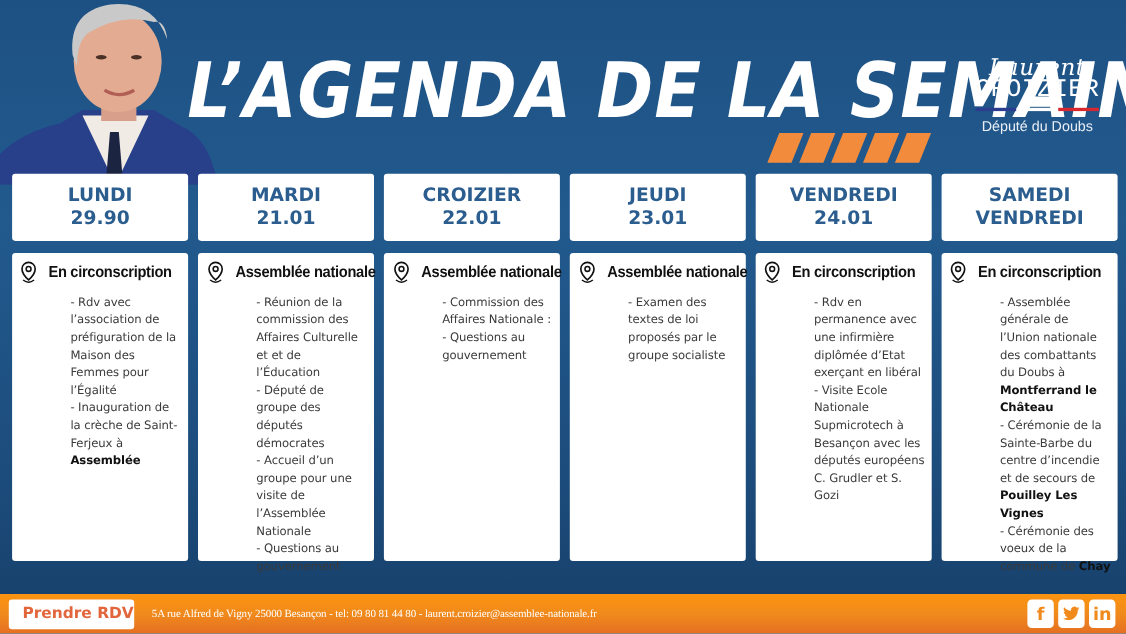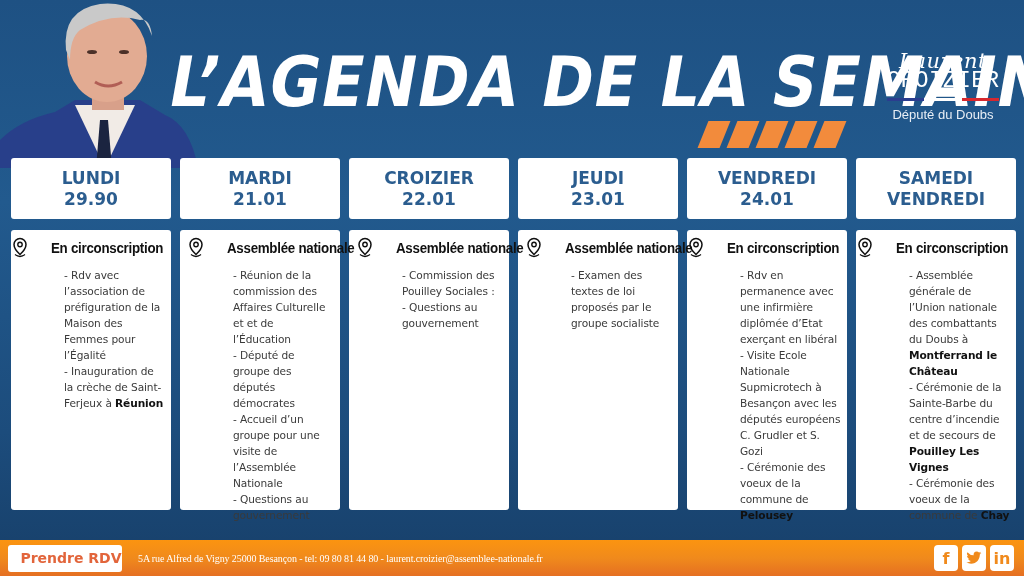--- a/index.html
+++ b/index.html
@@ -49,21 +49,21 @@
     .day-head {
       background: #ffffff; border-radius: 3px; height: 61px;
       display: flex; flex-direction: column; align-items: center; justify-content: center;
       color: #2b5d8f; font-family: "DejaVu Sans", sans-serif; font-weight: bold;
       font-size: 17px; line-height: 21px; text-align: center;
     }
     .day-card {
       background: #ffffff; border-radius: 3px; height: 280px; padding: 6px 6px 0 7px;
       color: #333; font-family: "DejaVu Sans", sans-serif;
     }
-    .card-head { display: flex; align-items: center; gap: 22px; height: 24px; margin-bottom: 7px; }
+    .card-head { display: flex; align-items: center; gap: 9px; height: 24px; margin-bottom: 7px; }
     .card-head .pin { width: 18px; height: 22px; flex: 0 0 18px; }
     .card-head .loc {
       font-family: "Liberation Sans", sans-serif; font-weight: bold; font-size: 14.5px;
       color: #111; white-space: nowrap; letter-spacing: -0.3px;
       transform: scaleX(0.92); transform-origin: left center;
     }
     .card-head.center { justify-content: center; }
     .card-body { font-size: 10.6px; line-height: 16px; color: #3a3a3a; letter-spacing: -0.1px; margin-left: 46px; }
     .card-body p { margin: 0; }
     .card-body b { color: #111; }
@@ -140,21 +140,21 @@
       <div class="card-head center">
         <svg class="pin" viewBox="0 0 18 22">
             <path d="M9 1.5a6 6 0 0 0-6 6c0 4.5 6 10 6 10s6-5.5 6-10a6 6 0 0 0-6-6z" fill="none" stroke="#111" stroke-width="1.5"></path>
             <circle cx="9" cy="7.5" r="2.2" fill="none" stroke="#111" stroke-width="1.4"></circle>
             <path d="M4 17.5 Q9 21.5 14 17.5" fill="none" stroke="#111" stroke-width="1.3"></path>
           </svg>
         <span class="loc">En circonscription</span>
       </div>
       <div class="card-body">
         <p><span>- Rdv avec l’association de préfiguration de la Maison des Femmes pour l’Égalité</span></p>
-        <p><span>- Inauguration de la crèche de Saint-Ferjeux à </span><b>Réunion</b></p>
+        <p><span>- Inauguration de la crèche de Saint-Ferjeux à </span><b>Assemblée</b></p>
       </div>
     </div>
   </div>
 
   <div class="day">
     <div class="day-head">
       <span>MARDI</span>
       <span>21.01</span>
     </div>
     <div class="day-card">
@@ -183,21 +183,21 @@
     <div class="day-card">
       <div class="card-head">
         <svg class="pin" viewBox="0 0 18 22">
             <path d="M9 1.5a6 6 0 0 0-6 6c0 4.5 6 10 6 10s6-5.5 6-10a6 6 0 0 0-6-6z" fill="none" stroke="#111" stroke-width="1.5"></path>
             <circle cx="9" cy="7.5" r="2.2" fill="none" stroke="#111" stroke-width="1.4"></circle>
             <path d="M4 17.5 Q9 21.5 14 17.5" fill="none" stroke="#111" stroke-width="1.3"></path>
           </svg>
         <span class="loc">Assemblée nationale</span>
       </div>
       <div class="card-body">
-        <p>-  Commission des Pouilley Sociales :</p>
+        <p>-  Commission des Affaires Nationale :</p>
         <p>- Questions au gouvernement</p>
       </div>
     </div>
   </div>
 
   <div class="day">
     <div class="day-head">
       <span>JEUDI</span>
       <span>23.01</span>
     </div>
@@ -226,21 +226,20 @@
         <svg class="pin" viewBox="0 0 18 22">
             <path d="M9 1.5a6 6 0 0 0-6 6c0 4.5 6 10 6 10s6-5.5 6-10a6 6 0 0 0-6-6z" fill="none" stroke="#111" stroke-width="1.5"></path>
             <circle cx="9" cy="7.5" r="2.2" fill="none" stroke="#111" stroke-width="1.4"></circle>
             <path d="M4 17.5 Q9 21.5 14 17.5" fill="none" stroke="#111" stroke-width="1.3"></path>
           </svg>
         <span class="loc">En circonscription</span>
       </div>
       <div class="card-body">
         <p>- Rdv en permanence avec une infirmière diplômée d’Etat exerçant en libéral</p>
         <p>- Visite Ecole Nationale Supmicrotech à Besançon avec les députés européens C. Grudler et S. Gozi</p>
-        <p><span>- Cérémonie des voeux de la commune de </span><b>Pelousey</b></p>
       </div>
     </div>
   </div>
 
   <div class="day">
     <div class="day-head">
       <span>SAMEDI</span>
       <span>VENDREDI</span>
     </div>
     <div class="day-card">

